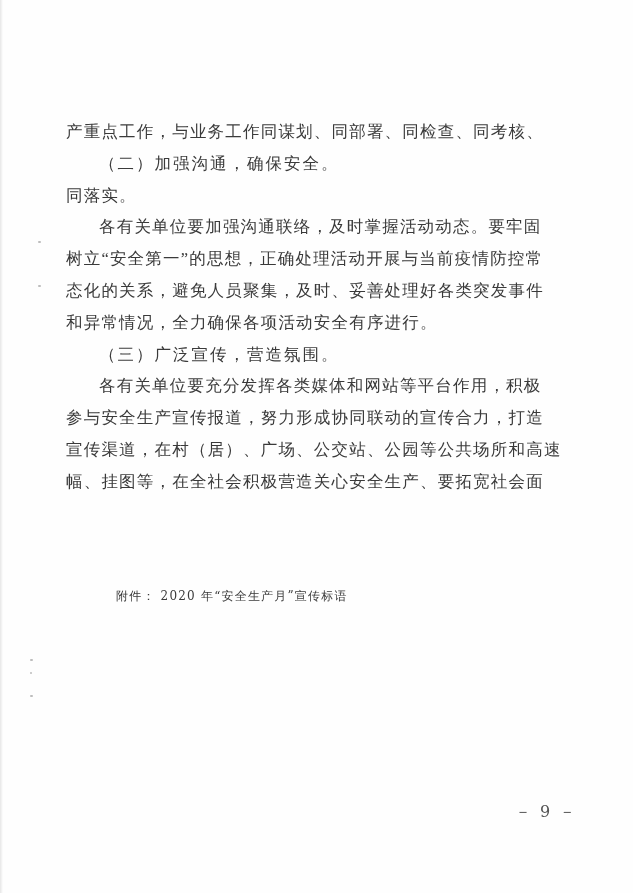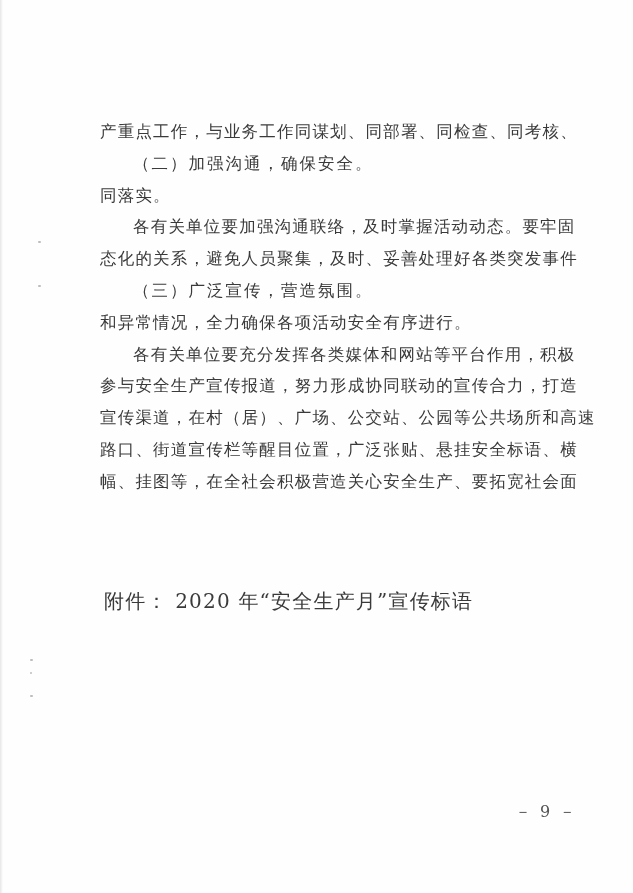--- a/index.html
+++ b/index.html
@@ -16,42 +16,42 @@
       left: 0; top: 0;
       width: 633px; height: 893px;
       background: #fefefe;
     }
     .edge-shadow {
       position: absolute; left: 0; top: 0; width: 3px; height: 893px;
       background: linear-gradient(to right, #e6e6e6, #fefefe);
     }
     .body-text {
       position: absolute;
-      left: 100px;
+      left: 66px;
       top: 116px;
       width: 472px;
       font-family: Liberation Serif, serif;
     }
     .line {
       height: 31.8px;
       line-height: 31.8px;
       font-size: 16.5px;
       white-space: nowrap;
       text-align: justify;
       text-align-last: justify;
       letter-spacing: 1.2px;
     }
     .line.last { text-align-last: left; }
     .line.indent { padding-left: 33px; }
     .line.heading { padding-left: 33px; text-align-last: left; letter-spacing: 2px; }
     .attachment {
       position: absolute;
-      left: 104px;
+      left: 116px;
       top: 588px;
-      font-size: 20px;
+      font-size: 12px;
       letter-spacing: 1.2px;
       white-space: nowrap;
     }
     .page-number {
       position: absolute;
       left: 515px;
       top: 802px;
       font-size: 16px;
       color: #555;
       letter-spacing: 2px;
@@ -72,26 +72,26 @@
   <div class="speck" style="left:38px;top:285px;width:3px;height:2px;"></div>
   <div class="speck" style="left:30px;top:659px;width:3px;height:2px;"></div>
   <div class="speck" style="left:30px;top:672px;width:2px;height:2px;"></div>
   <div class="speck" style="left:30px;top:695px;width:3px;height:2px;"></div>
 
   <div class="body-text">
     <div class="line">产重点工作，与业务工作同谋划、同部署、同检查、同考核、</div>
     <div class="line heading">（二）加强沟通，确保安全。</div>
     <div class="line last">同落实。</div>
     <div class="line indent">各有关单位要加强沟通联络，及时掌握活动动态。要牢固</div>
+    <div class="line">树立“安全第一”的思想，正确处理活动开展与当前疫情防控常</div>
     <div class="line">态化的关系，避免人员聚集，及时、妥善处理好各类突发事件</div>
+    <div class="line last">和异常情况，全力确保各项活动安全有序进行。</div>
     <div class="line heading">（三）广泛宣传，营造氛围。</div>
-    <div class="line last">和异常情况，全力确保各项活动安全有序进行。</div>
     <div class="line indent">各有关单位要充分发挥各类媒体和网站等平台作用，积极</div>
     <div class="line">参与安全生产宣传报道，努力形成协同联动的宣传合力，打造</div>
     <div class="line">宣传渠道，在村（居）、广场、公交站、公园等公共场所和高速</div>
-    <div class="line">路口、街道宣传栏等醒目位置，广泛张贴、悬挂安全标语、横</div>
     <div class="line">幅、挂图等，在全社会积极营造关心安全生产、要拓宽社会面</div>
   </div>
 
   <div class="attachment">附件：  2020 年“安全生产月”宣传标语</div>
 
   <div class="page-number">－ 9 －</div>
 </div>
 
 </body></html>

